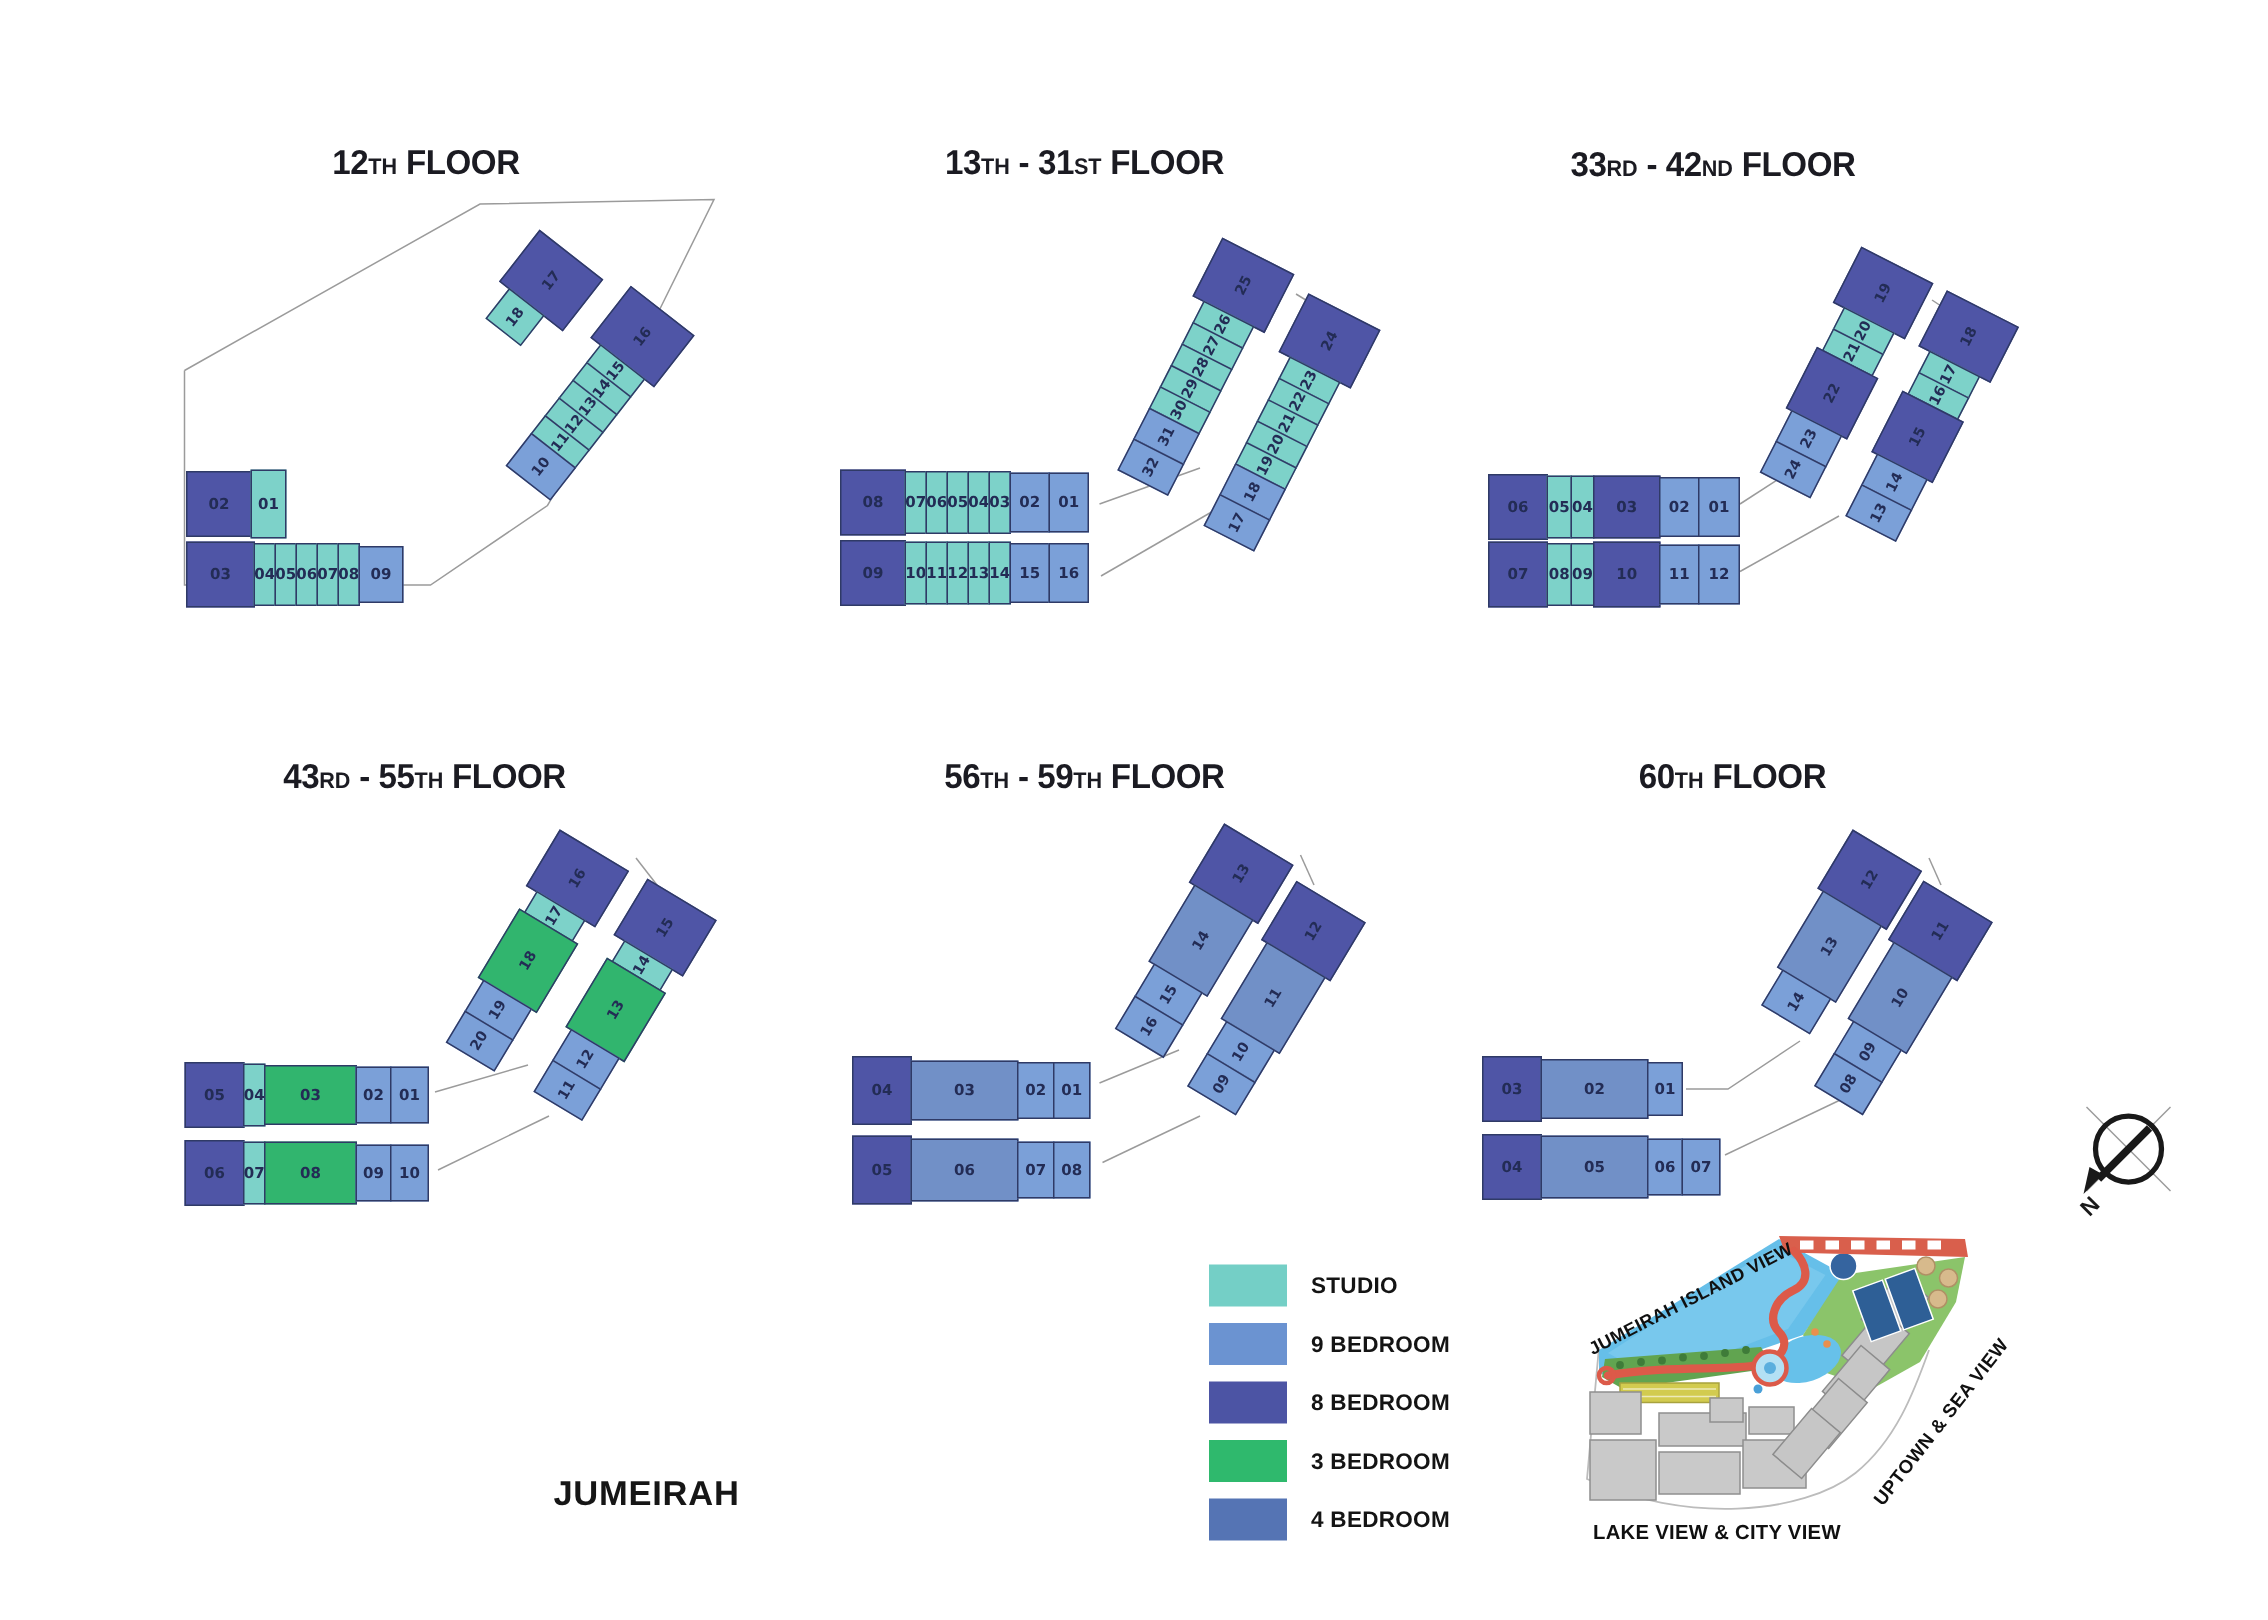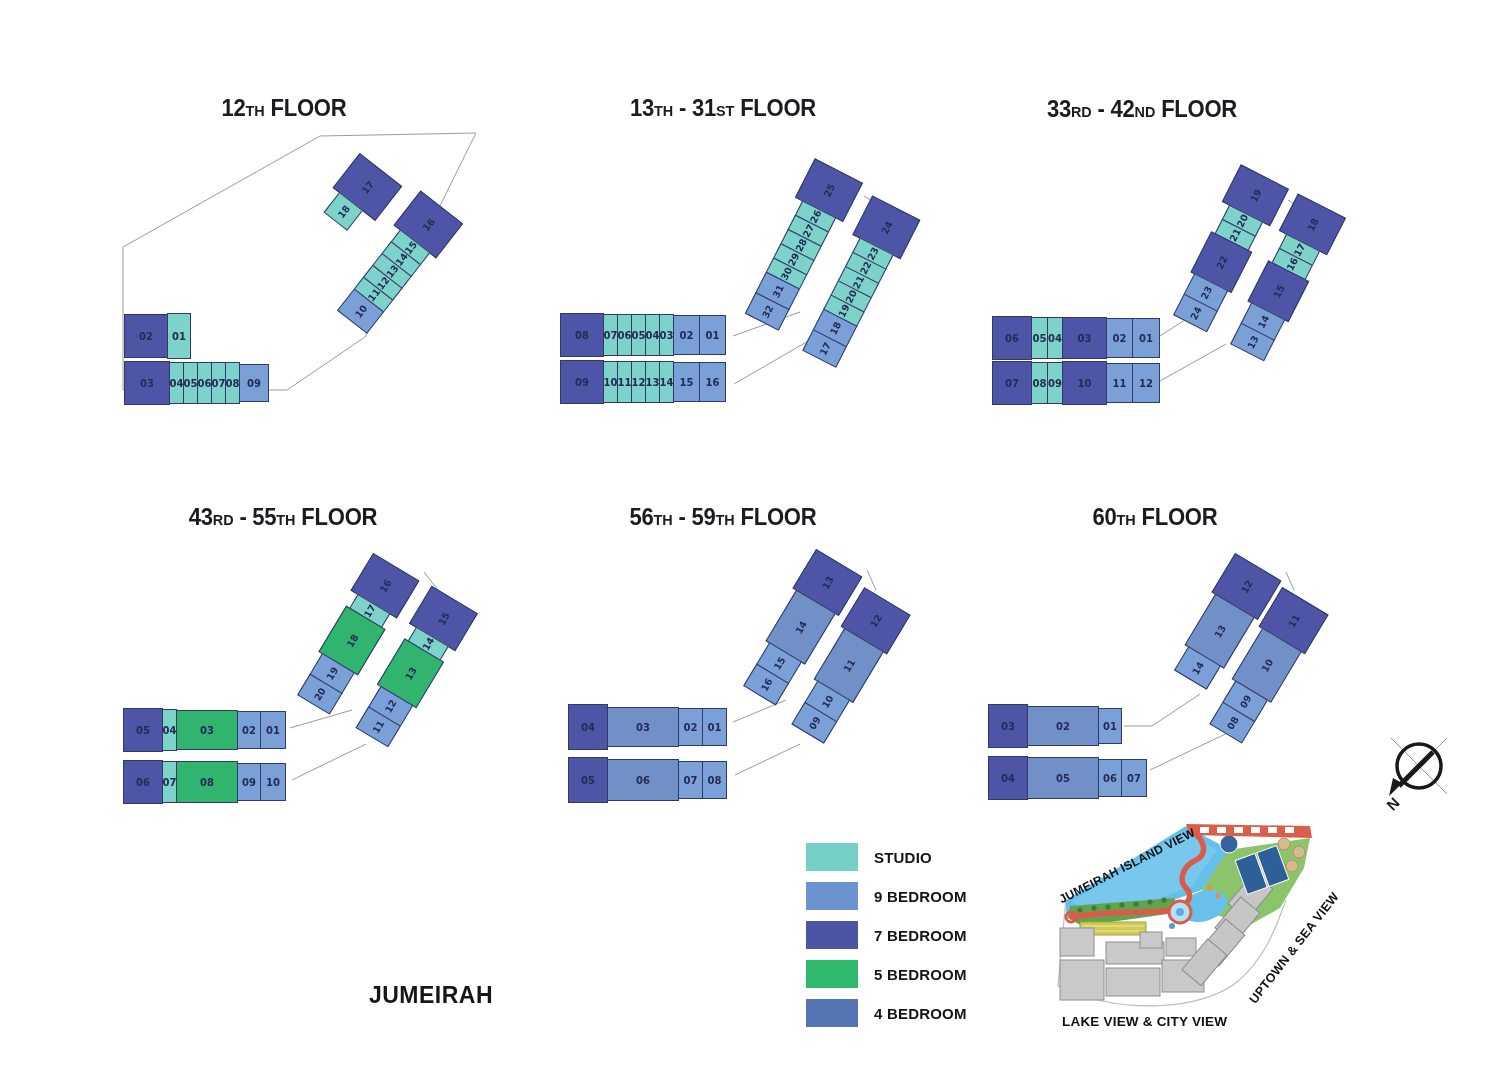--- a/index.html
+++ b/index.html
@@ -60,25 +60,25 @@
     <div class="lg-row">
       <span class="lg-swatch" style="background: rgb(116, 207, 198);"></span>
       <span class="lg-label">STUDIO</span>
     </div>
     <div class="lg-row">
       <span class="lg-swatch" style="background: rgb(107, 147, 209);"></span>
       <span class="lg-label">9 BEDROOM</span>
     </div>
     <div class="lg-row">
       <span class="lg-swatch" style="background: rgb(76, 84, 164);"></span>
-      <span class="lg-label">7 BEDROOM</span>
+      <span class="lg-label">8 BEDROOM</span>
     </div>
     <div class="lg-row">
       <span class="lg-swatch" style="background: rgb(47, 185, 109);"></span>
-      <span class="lg-label">5 BEDROOM</span>
+      <span class="lg-label">3 BEDROOM</span>
     </div>
     <div class="lg-row">
       <span class="lg-swatch" style="background: rgb(85, 116, 180);"></span>
       <span class="lg-label">4 BEDROOM</span>
     </div>
   </div>
 
   <div class="brand">JUMEIRAH</div>
 
   <div class="map">

